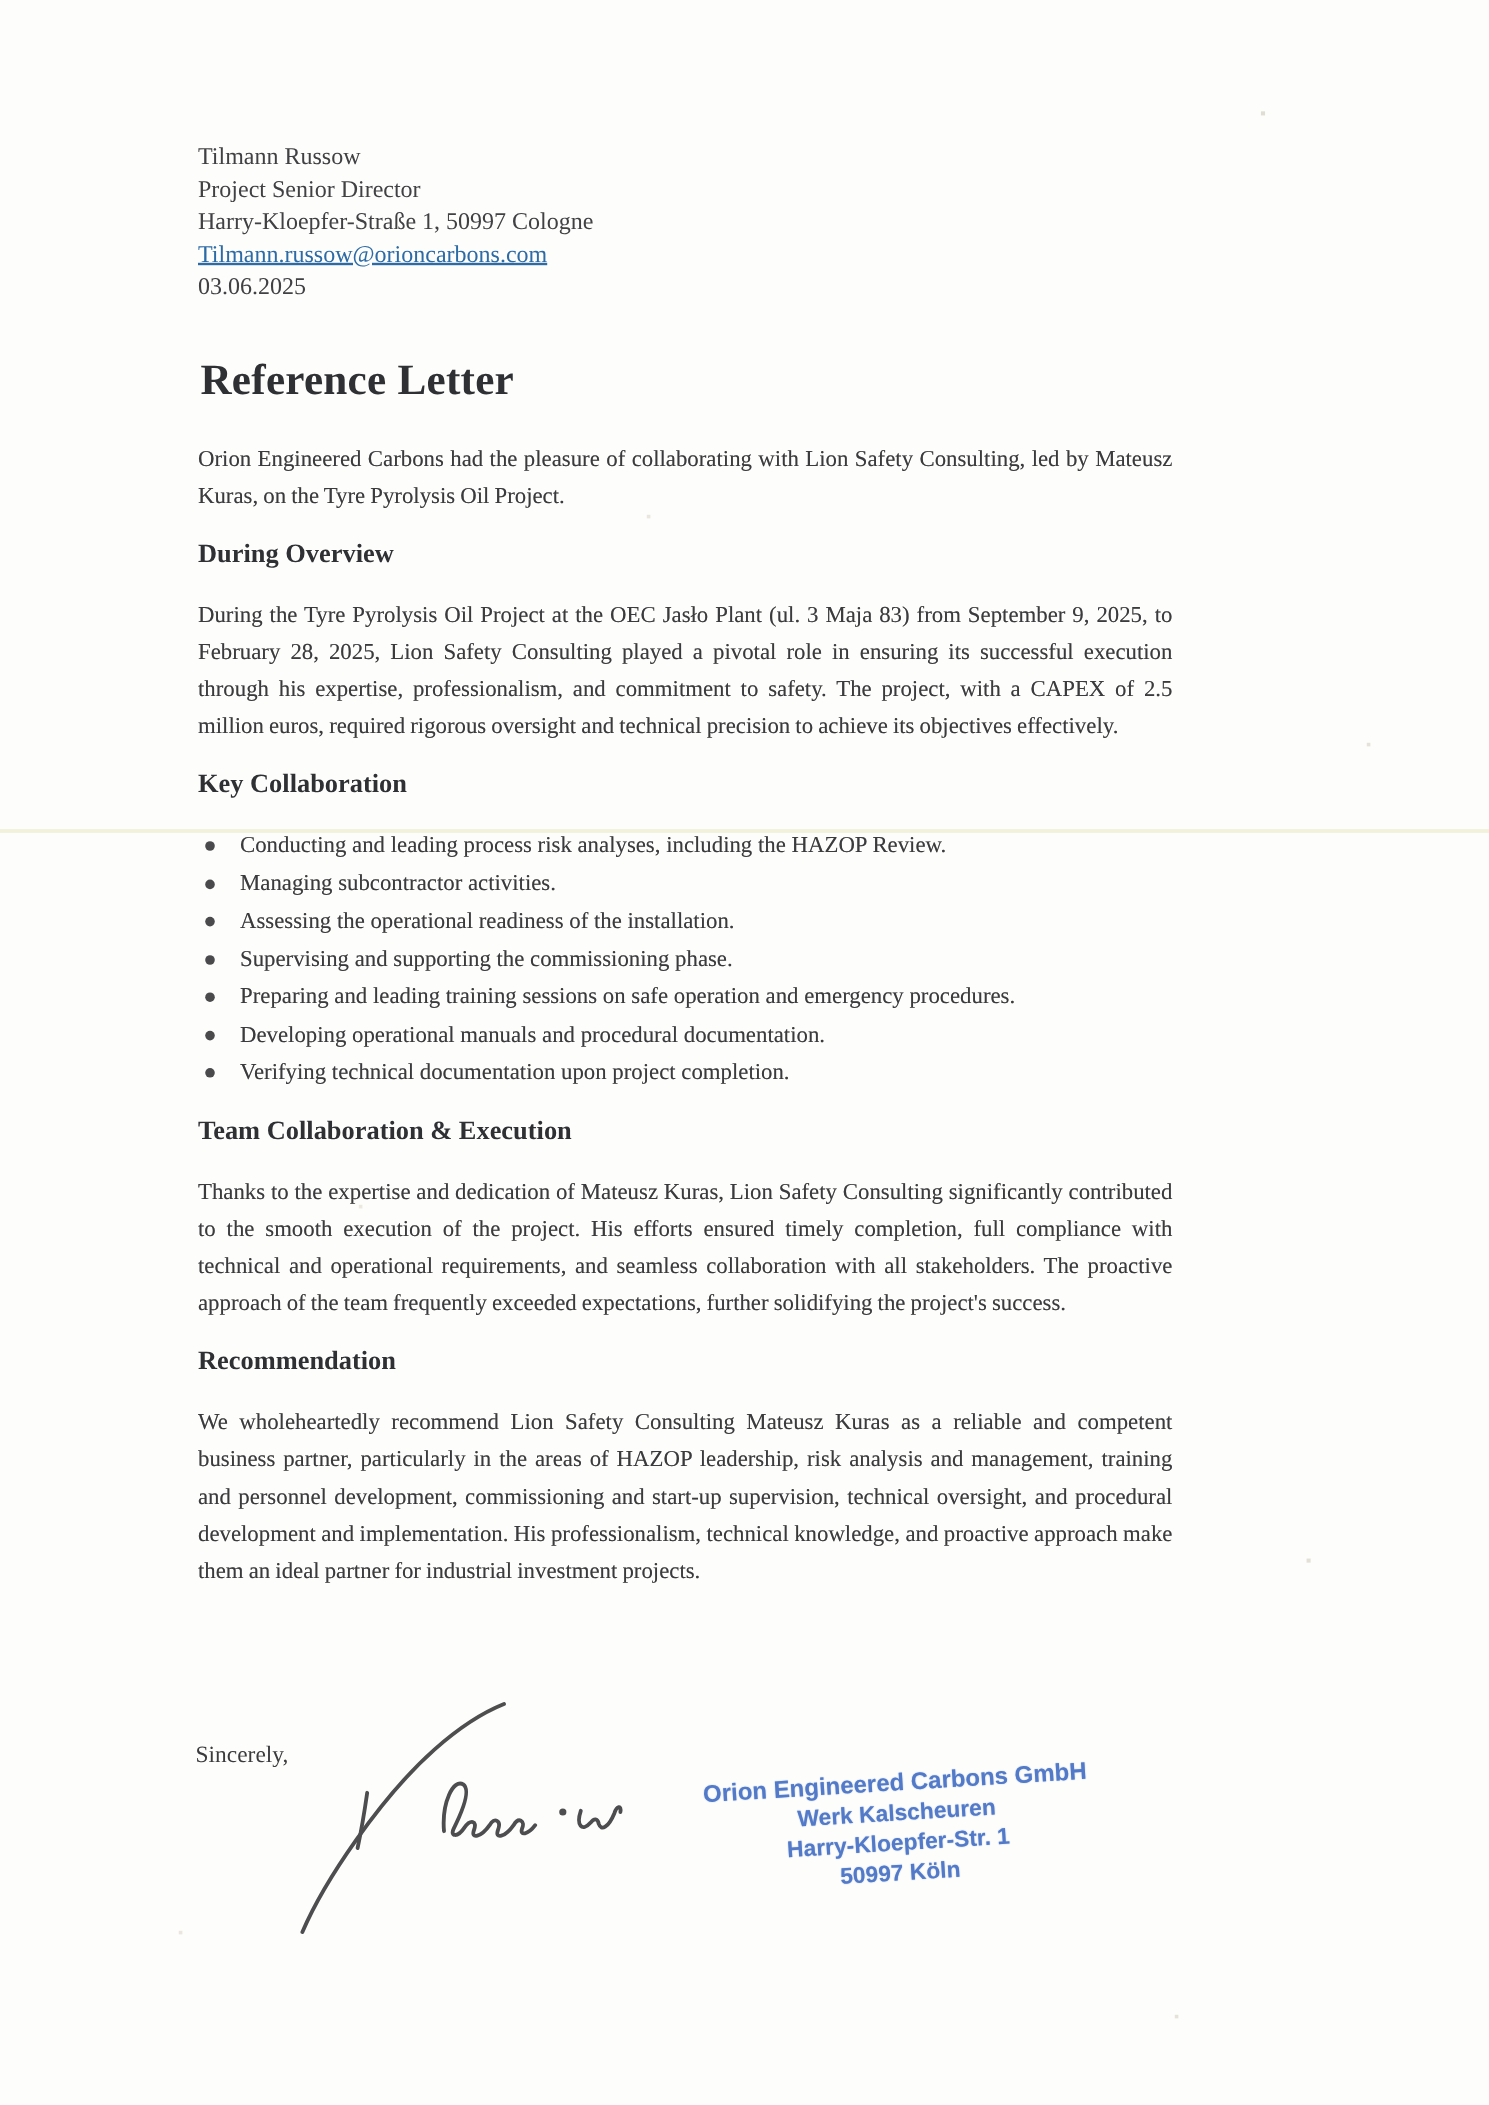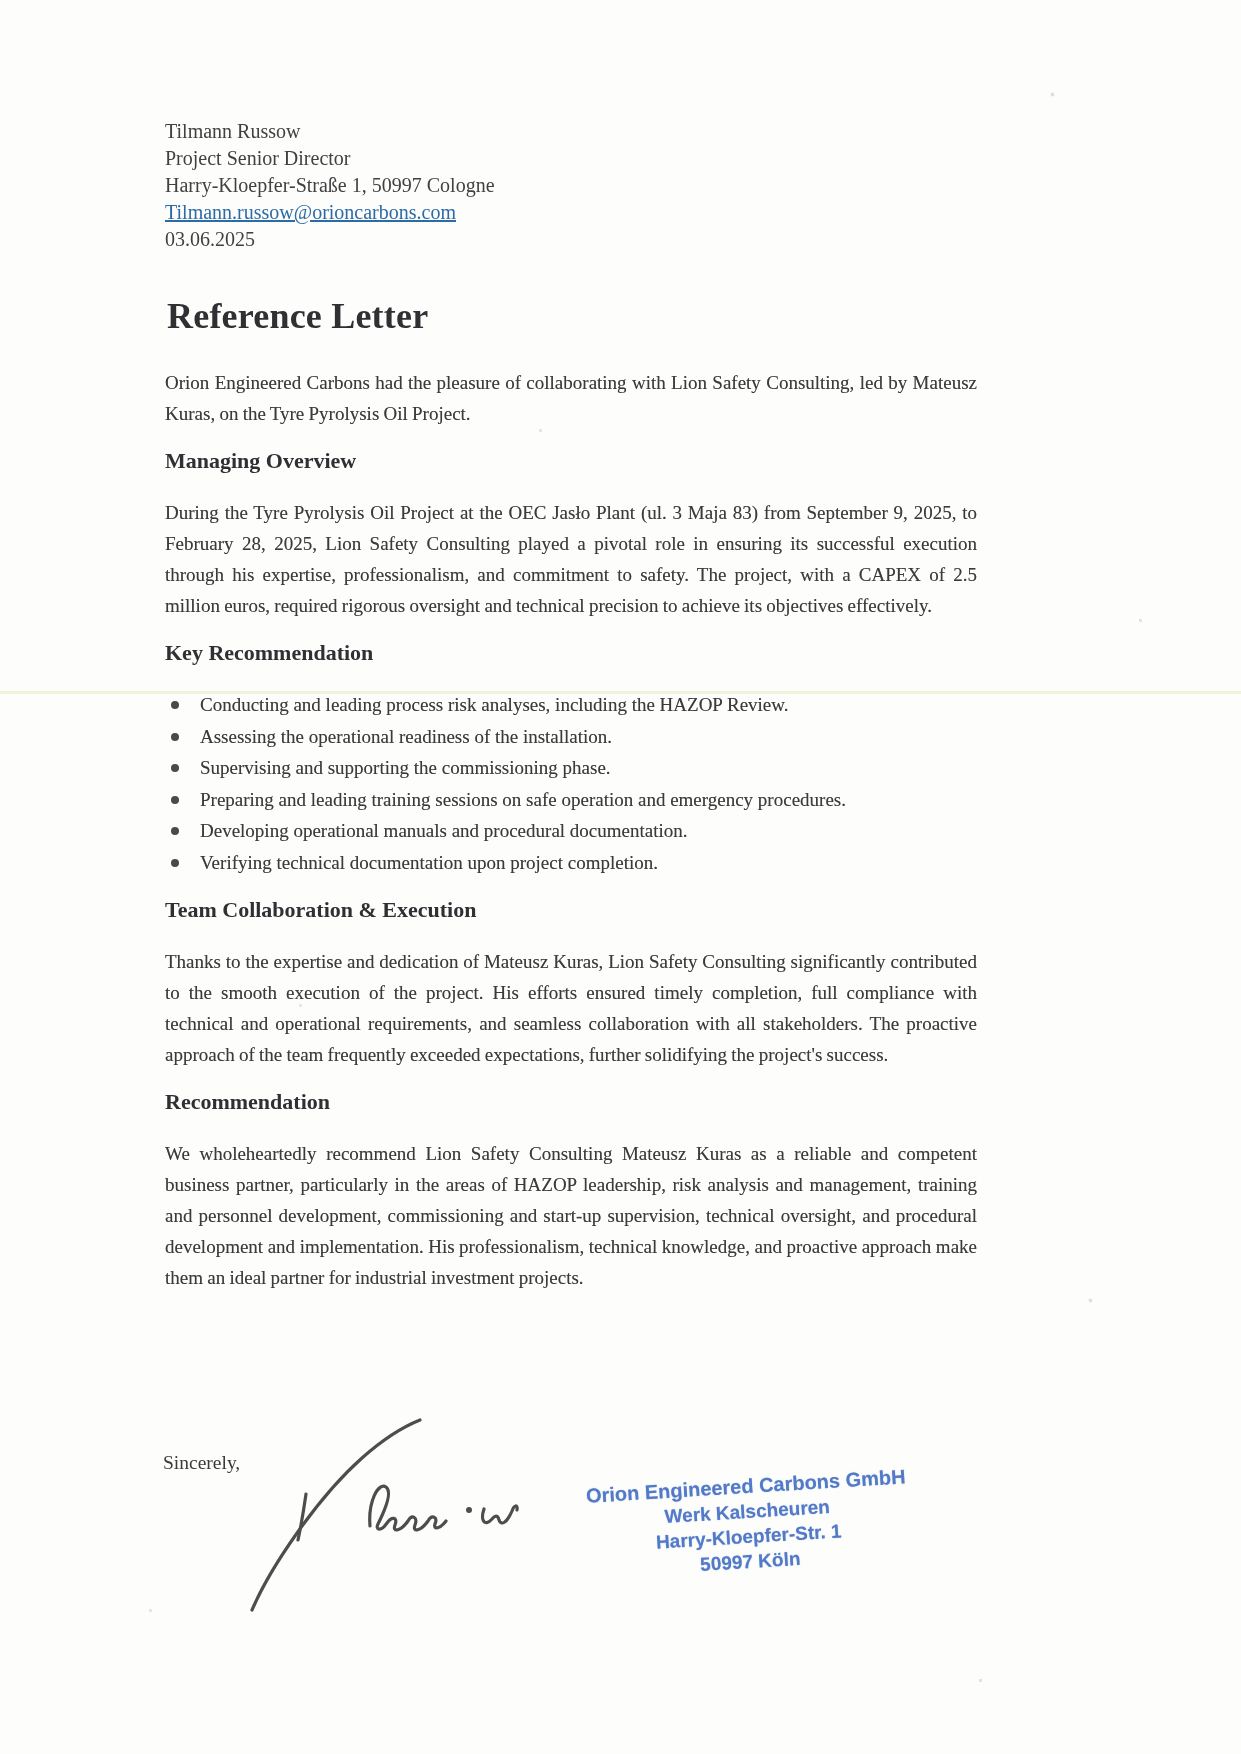--- a/index.html
+++ b/index.html
@@ -93,26 +93,27 @@
       <span class="line">Project Senior Director</span>
       <span class="line">Harry-Kloepfer-Straße 1, 50997 Cologne</span>
       <span class="line"><a class="email" href="#">Tilmann.russow@orioncarbons.com</a></span>
       <span class="line">03.06.2025</span>
     </div>
 
     <h1 class="title">Reference Letter</h1>
 
     <p class="body">Orion Engineered Carbons had the pleasure of collaborating with Lion Safety Consulting, led by Mateusz Kuras, on the Tyre Pyrolysis Oil Project.</p>
 
-    <h2 class="sec">Managing Overview</h2>
+    <h2 class="sec">During Overview</h2>
     <p class="body">During the Tyre Pyrolysis Oil Project at the OEC Jasło Plant (ul. 3 Maja 83) from September 9, 2025, to February 28, 2025, Lion Safety Consulting played a pivotal role in ensuring its successful execution through his expertise, professionalism, and commitment to safety. The project, with a CAPEX of 2.5 million euros, required rigorous oversight and technical precision to achieve its objectives effectively.</p>
 
-    <h2 class="sec">Key Recommendation</h2>
+    <h2 class="sec">Key Collaboration</h2>
     <ul class="bullets">
       <li>Conducting and leading process risk analyses, including the HAZOP Review.</li>
+      <li>Managing subcontractor activities.</li>
       <li>Assessing the operational readiness of the installation.</li>
       <li>Supervising and supporting the commissioning phase.</li>
       <li>Preparing and leading training sessions on safe operation and emergency procedures.</li>
       <li>Developing operational manuals and procedural documentation.</li>
       <li>Verifying technical documentation upon project completion.</li>
     </ul>
 
     <h2 class="sec">Team Collaboration &amp; Execution</h2>
     <p class="body">Thanks to the expertise and dedication of Mateusz Kuras, Lion Safety Consulting significantly contributed to the smooth execution of the project. His efforts ensured timely completion, full compliance with technical and operational requirements, and seamless collaboration with all stakeholders. The proactive approach of the team frequently exceeded expectations, further solidifying the project's success.</p>
 

